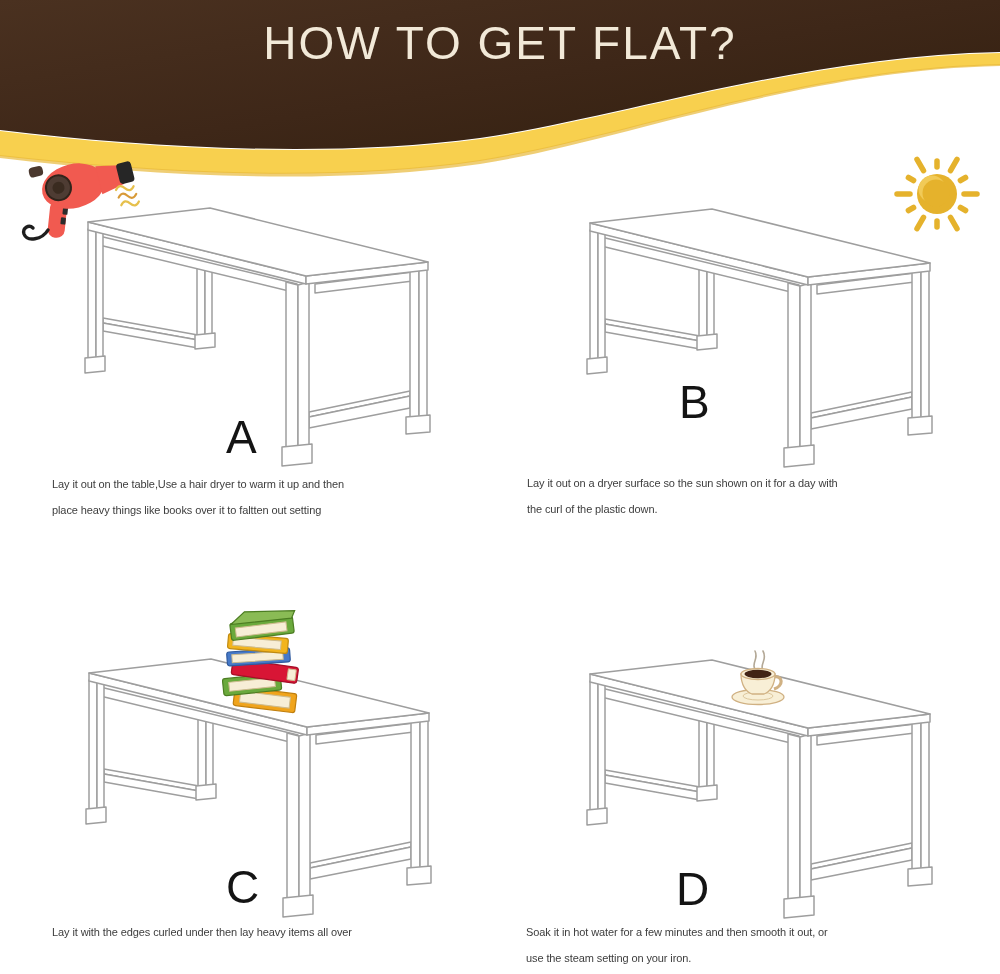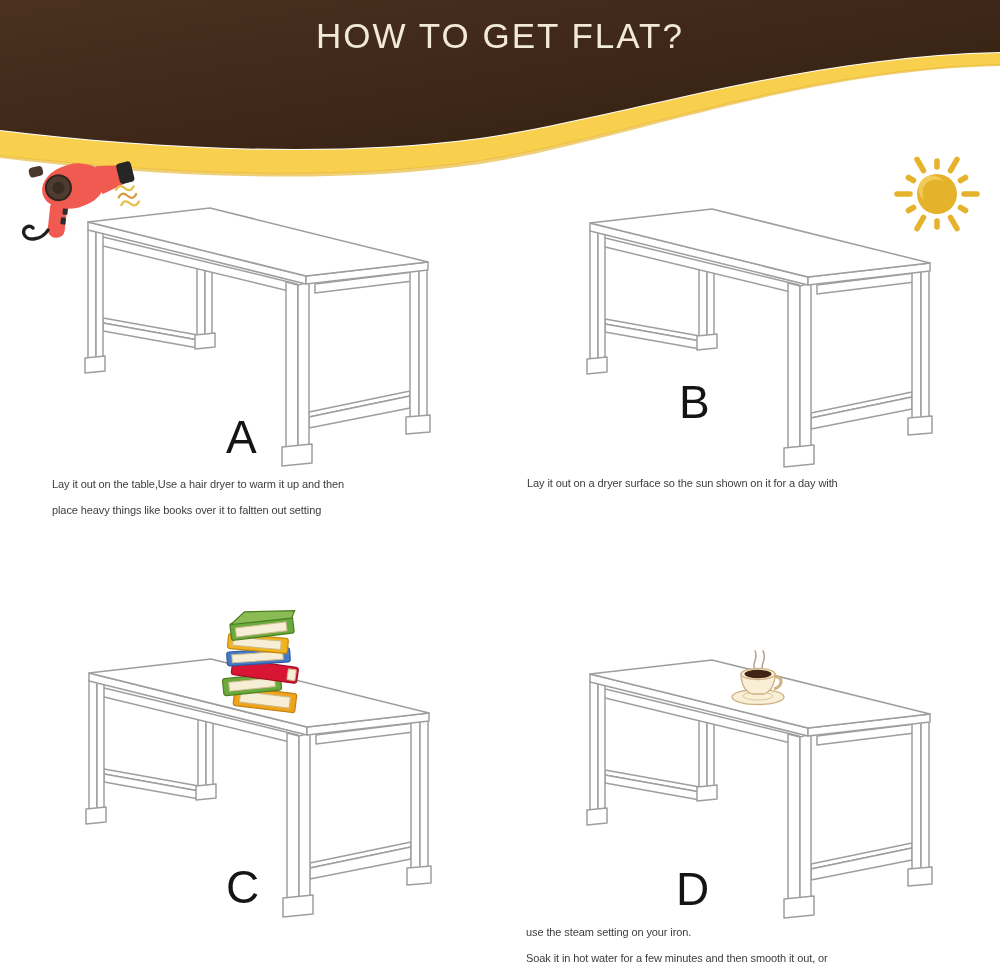--- a/index.html
+++ b/index.html
@@ -1,21 +1,21 @@
 <!DOCTYPE html>
 <html style="--c-header_brown: #3e2718; --c-header_brown_light: #4a3120; --c-ribbon_yellow: #f8d04e; --c-title_text: #f2e9d8; --c-body_text: #3d3d3d; --c-label_text: #141414; --c-table_line: #9e9e9e; --c-dryer_red: #f15a50; --c-sun_gold: #e5b22c; --c-book_green: #6aa93c; --c-book_yellow: #f2b41e; --c-book_blue: #4679c8; --c-book_red: #d81535; --c-book_orange: #f0a41c; --c-cup_cream: #f8efd6; --c-coffee_brown: #422416;"><head>
 <meta charset="utf-8">
 <style>
   html,body{margin:0;padding:0;background:#fff;}
   .stage{position:relative;width:1000px;height:974px;background:#fff;overflow:hidden;
          font-family:"Liberation Sans",sans-serif;}
   .abs{position:absolute;}
   .header-svg{left:0;top:0;}
   .page-title{left:0;top:16px;width:100%;text-align:center;
-    font-size:35px;letter-spacing:2px;font-weight:400;
+    font-size:46px;letter-spacing:2px;font-weight:400;
     color:var(--c-title_text,#f2e9d8);}
   .method-label{font-size:46px;line-height:1;font-weight:400;color:var(--c-label_text,#141414);}
   .caption{font-size:11px;letter-spacing:-0.1px;line-height:26px;white-space:nowrap;
     color:var(--c-body_text,#3d3d3d);}
   .caption div{white-space:nowrap;}
   svg{display:block;}
 </style>
 </head>
 <body>
 
@@ -128,20 +128,21 @@
         <line x1="67.4" y1="27.5" x2="72.6" y2="24.5"></line>
       </g>
       <circle cx="44" cy="41" r="20" style="fill:var(--c-sun_gold,#e5b22c)"></circle>
       <circle cx="39" cy="36" r="13.5" fill="#f1ca57"></circle>
       <circle cx="43" cy="40" r="13.5" style="fill:var(--c-sun_gold,#e5b22c)"></circle>
     </svg>
 
     <div class="abs method-label" style="left:679px;top:379px">B</div>
     <div class="abs caption" style="left:527px;top:470px">
       <div>Lay it out on a dryer surface so the sun shown on it for a day with</div>
+      <div>the curl of the plastic down.</div>
     </div>
   </section>
 
   <section>
     <svg class="abs" style="left:60px;top:640px" width="400" height="290" viewBox="0 0 400 290">
         <use href="#desk-shape"></use>
       </svg>
 
     <svg class="abs" style="left:219px;top:604px" width="86" height="112" viewBox="0 0 86 112">
       <g transform="rotate(7 45 95)">
@@ -166,20 +167,21 @@
       </g>
       <g transform="rotate(-7 41 20)">
         <rect x="11" y="16" width="63" height="17" rx="2.5" style="fill:var(--c-book_green,#6aa93c)" stroke="#4c7d22" stroke-width="1.2"></rect>
         <path d="M12,17 L27,6 L77,11 L73,18 Z" fill="#8abb55" stroke="#4c7d22" stroke-width="1.2"></path>
         <rect x="16" y="21" width="51" height="9" fill="#f7eed6" stroke="#cdbb8e" stroke-width="1"></rect>
       </g>
     </svg>
 
     <div class="abs method-label" style="left:226px;top:864px">C</div>
     <div class="abs caption" style="left:52px;top:919px">
+      <div>Lay it with the edges curled under then lay heavy items all over</div>
     </div>
   </section>
 
   <section>
     <svg class="abs" style="left:561px;top:641px" width="400" height="290" viewBox="0 0 400 290">
         <use href="#desk-shape"></use>
       </svg>
 
     <svg class="abs" style="left:730px;top:643px" width="64" height="70" viewBox="0 0 64 70">
       <g fill="none" stroke="#b3a896" stroke-width="1.6" stroke-linecap="round">
@@ -189,18 +191,18 @@
       <ellipse cx="28" cy="54" rx="26" ry="7.5" style="fill:var(--c-cup_cream,#f8efd6)" stroke="#d0b183" stroke-width="1.3"></ellipse>
       <ellipse cx="28" cy="53" rx="15" ry="4" fill="none" stroke="#ddc79c" stroke-width="1"></ellipse>
       <path d="M44,34 C53,32 54,43 44,46" fill="none" stroke="#d0b183" stroke-width="3.2"></path>
       <path d="M11,31 C11,42 16,49 22,51 L34,51 C40,49 45,42 45,31 Z" style="fill:var(--c-cup_cream,#f8efd6)" stroke="#d0b183" stroke-width="1.3"></path>
       <ellipse cx="28" cy="31" rx="17" ry="5.5" style="fill:var(--c-cup_cream,#f8efd6)" stroke="#d0b183" stroke-width="1.3"></ellipse>
       <ellipse cx="28" cy="31" rx="13.5" ry="4.2" style="fill:var(--c-coffee_brown,#422416)"></ellipse>
     </svg>
 
     <div class="abs method-label" style="left:676px;top:866px">D</div>
     <div class="abs caption" style="left:526px;top:919px">
+      <div>Soak it in hot water for a few minutes and then smooth it out, or</div>
       <div>use the steam setting on your iron.</div>
-      <div>Soak it in hot water for a few minutes and then smooth it out, or</div>
     </div>
   </section>
 
 </div>
 
 </body></html>

